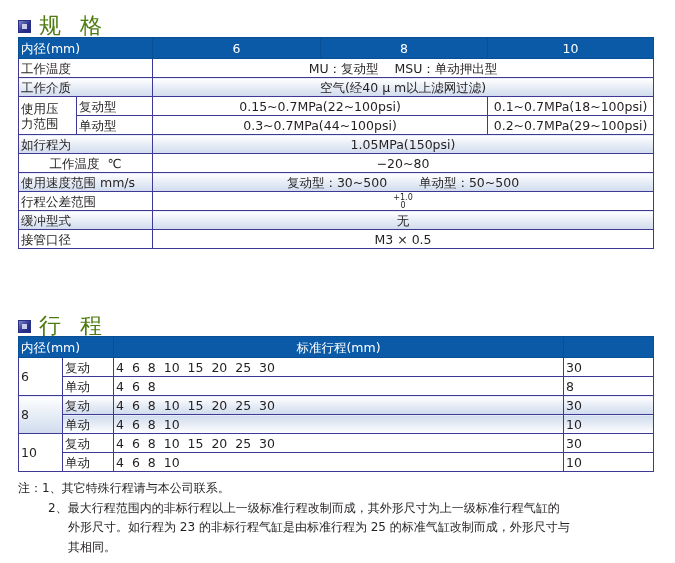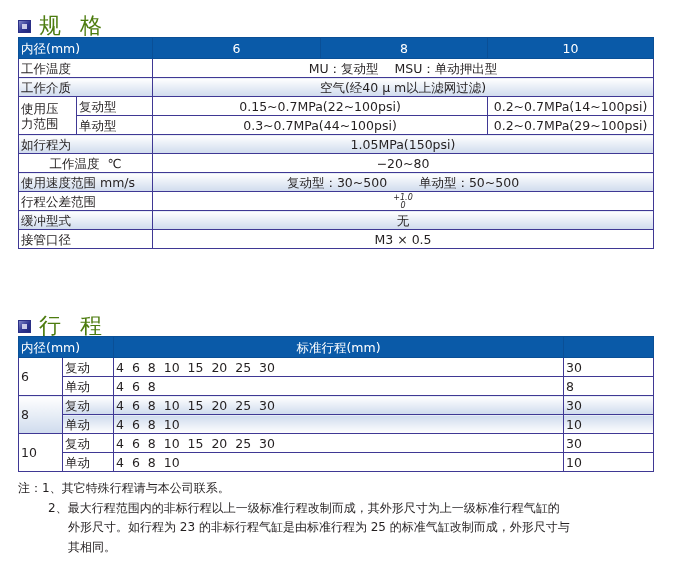--- a/index.html
+++ b/index.html
@@ -6,21 +6,21 @@
   body { width:675px; height:563px; position:relative; overflow:hidden;
          font-family:"DejaVu Sans","Liberation Sans",sans-serif; color:#231f20; }
   .section-title { position:absolute; left:18px; font-size:22px; color:#4d7c0f; display:flex; align-items:center; letter-spacing:6px; }
   .sq { width:13px; height:13px; margin-right:8px; background:linear-gradient(135deg,#7f86c8 0%,#2e3591 55%,#1d2577 100%); position:relative; box-sizing:border-box; border:1px solid #2a2f86; }
   .sq::after { content:""; position:absolute; left:3px; top:3px; width:5px; height:5px; background:#c9cbe8; }
   table { position:absolute; border-collapse:collapse; table-layout:fixed; font-size:12.5px; }
   td, th { border:1px solid #3f3894; padding:0 2px; height:18px; line-height:17px; white-space:nowrap; overflow:hidden; font-weight:normal; }
   .hdr td { background:#0a5aa8; color:#ffffff; height:20px; border-color:#0a4f96; }
   .c { text-align:center; }
   .shade td.sh { background:linear-gradient(#ffffff 0%,#cfdbed 100%); }
-  .tol { font-size:8px; line-height:8px; display:inline-block; text-align:center; vertical-align:middle;font-style:italic; }
+  .tol { font-size:8px; line-height:8px; display:inline-block; text-align:center; vertical-align:middle; }
   .notes { position:absolute; left:18px; top:479px; font-size:12px; line-height:19.5px; color:#231f20; }
   .notes .line { white-space:nowrap; }
   .indent1 { padding-left:30px; }
   .indent2 { padding-left:50px; }
 </style>
 </head>
 <body>
 
 <div class="section-title" style="top:11px;">
   <span class="sq"></span>
@@ -50,21 +50,21 @@
     <td colspan="2" class="sh">工作介质</td>
     <td colspan="3" class="c sh">空气(经40 μ m以上滤网过滤)</td>
   </tr>
   <tr>
     <td rowspan="2" style="line-height:15px; vertical-align:middle;">
       <span>使用压</span><br>
       <span>力范围</span>
     </td>
     <td>复动型</td>
     <td colspan="2" class="c">0.15~0.7MPa(22~100psi)</td>
-    <td class="c">0.2~0.7MPa(14~100psi)</td>
+    <td class="c">0.1~0.7MPa(18~100psi)</td>
   </tr>
   <tr>
     <td>单动型</td>
     <td colspan="2" class="c">0.3~0.7MPa(44~100psi)</td>
     <td class="c">0.2~0.7MPa(29~100psi)</td>
   </tr>
   <tr class="shade">
     <td colspan="2" class="sh">如行程为</td>
     <td colspan="3" class="c sh">1.05MPa(150psi)</td>
   </tr>

